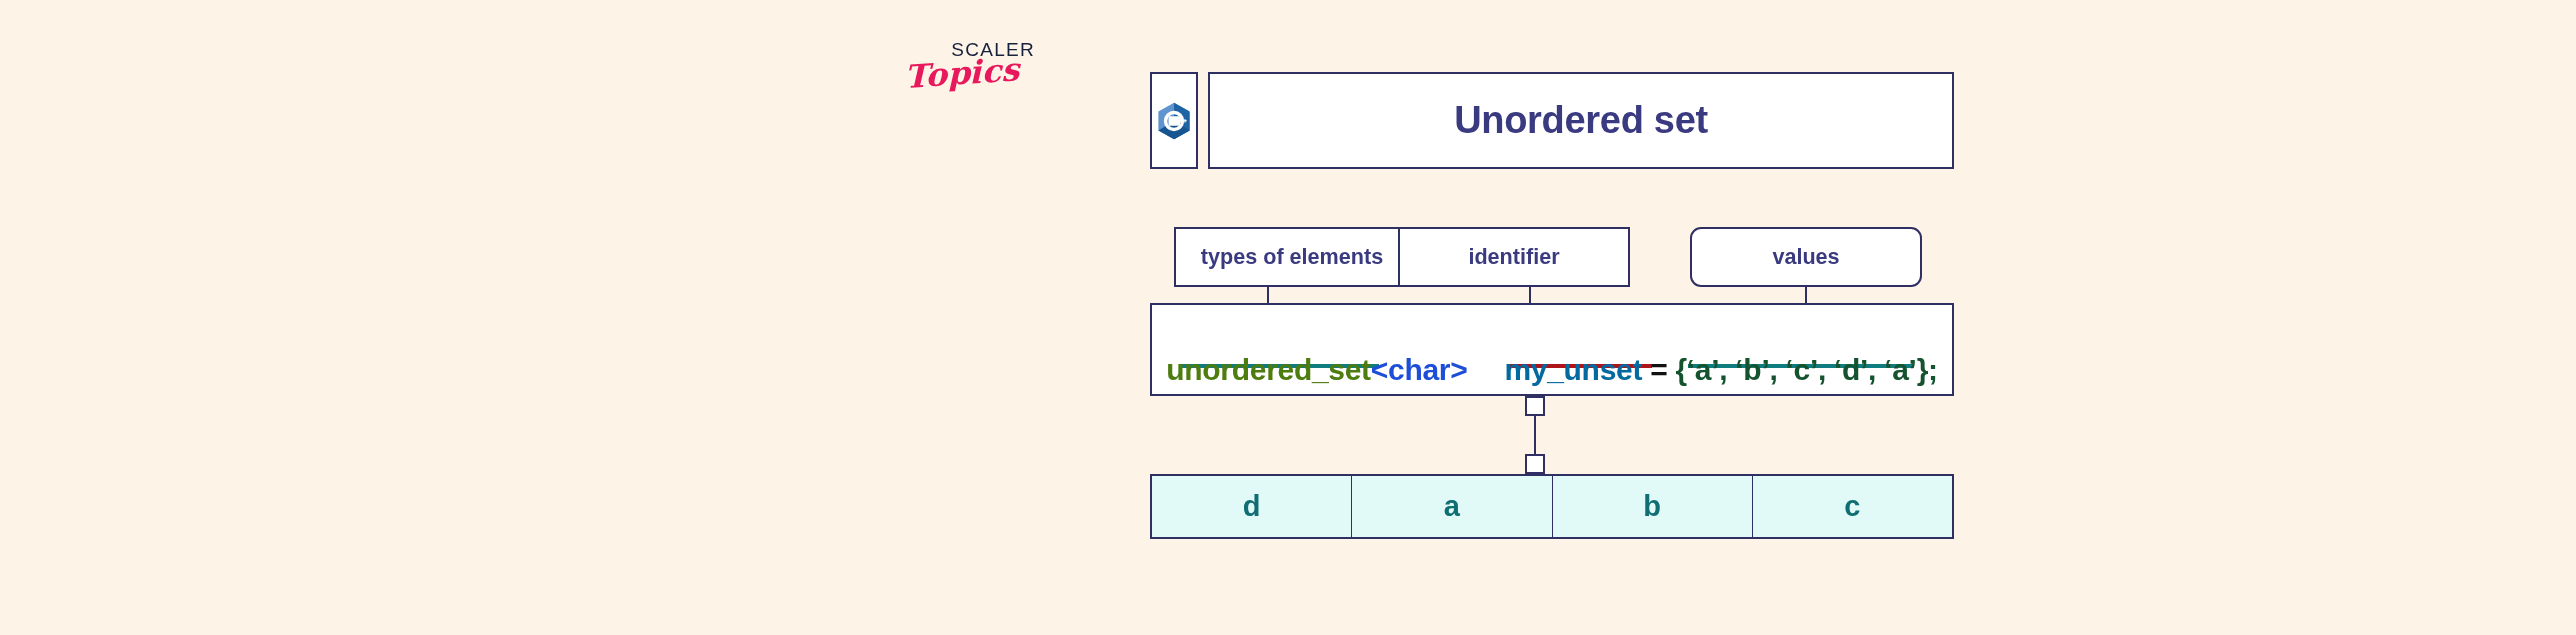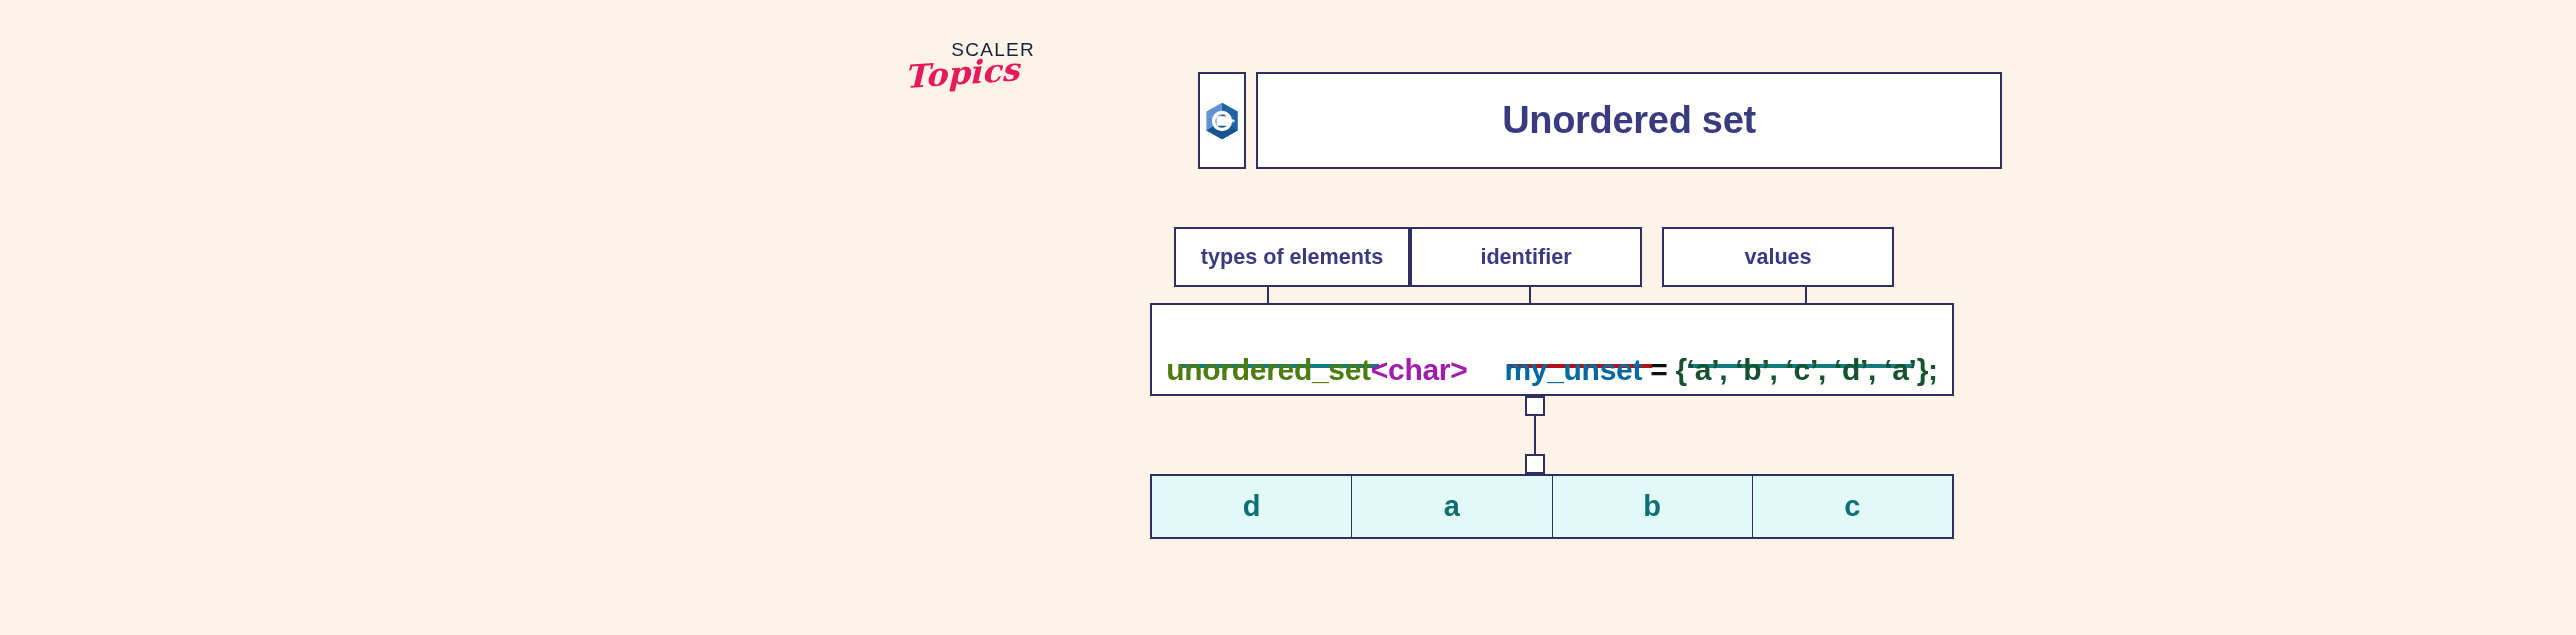--- a/index.html
+++ b/index.html
@@ -54,21 +54,20 @@
     height: 489px;
   }
 
   
   #header-row {
     position: absolute;
     left: 0;
     top: 0;
     width: 804px;
     height: 97px;
-    margin-left: 48px;
   }
   #logo-box {
     position: absolute;
     left: 0;
     top: 0;
     width: 48px;
     height: 97px;
     background: #ffffff;
     border: 2.1px solid #2f2f63;
     box-sizing: border-box;
@@ -111,22 +110,22 @@
     align-items: center;
     justify-content: center;
   }
   .label-box .label-text {
     font-size: 21.6px;
     font-weight: 600;
     color: #3a3a80;
     white-space: nowrap;
   }
   #label-box-0 { left: 0px;    width: 236px; margin-left: 24px; }
-  #label-box-1 { left: 260px;  width: 232px; }
-  #label-box-2 { left: 512px; width: 232px; }
+  #label-box-1 { left: 248px;  width: 232px; }
+  #label-box-2 { left: 540px; width: 232px; border-radius: 11px; }
 
   
   .connector {
     position: absolute;
     width: 2.1px;
     background: #2f2f63;
   }
   #connector-0 { left: 117px;  top: 214px; height: 103px; }
   #connector-1 { left: 379px;  top: 214px; height: 102px; }
   #connector-2 { left: 655px; top: 214px; height: 102px; }
@@ -155,21 +154,21 @@
     left: 0;
     top: 48px;
     width: 100%;
     text-align: center;
     font-size: 30px;
     font-weight: 700;
     white-space: nowrap;
     letter-spacing: -0.3px;
   }
   .tok-type  { color: #4d7c0f; }
-  .tok-tmpl  { color: #a21caf; }
+  .tok-tmpl  { color: #1d4ed8; }
   .tok-ident { color: #0369a1; margin-left: 29px; }
   .tok-op    { color: #111111; }
   .tok-vals  { color: #14532d; }
 
   
   #link-line {
     position: absolute;
     left: 384px;
     top: 324px;
     width: 2.1px;

